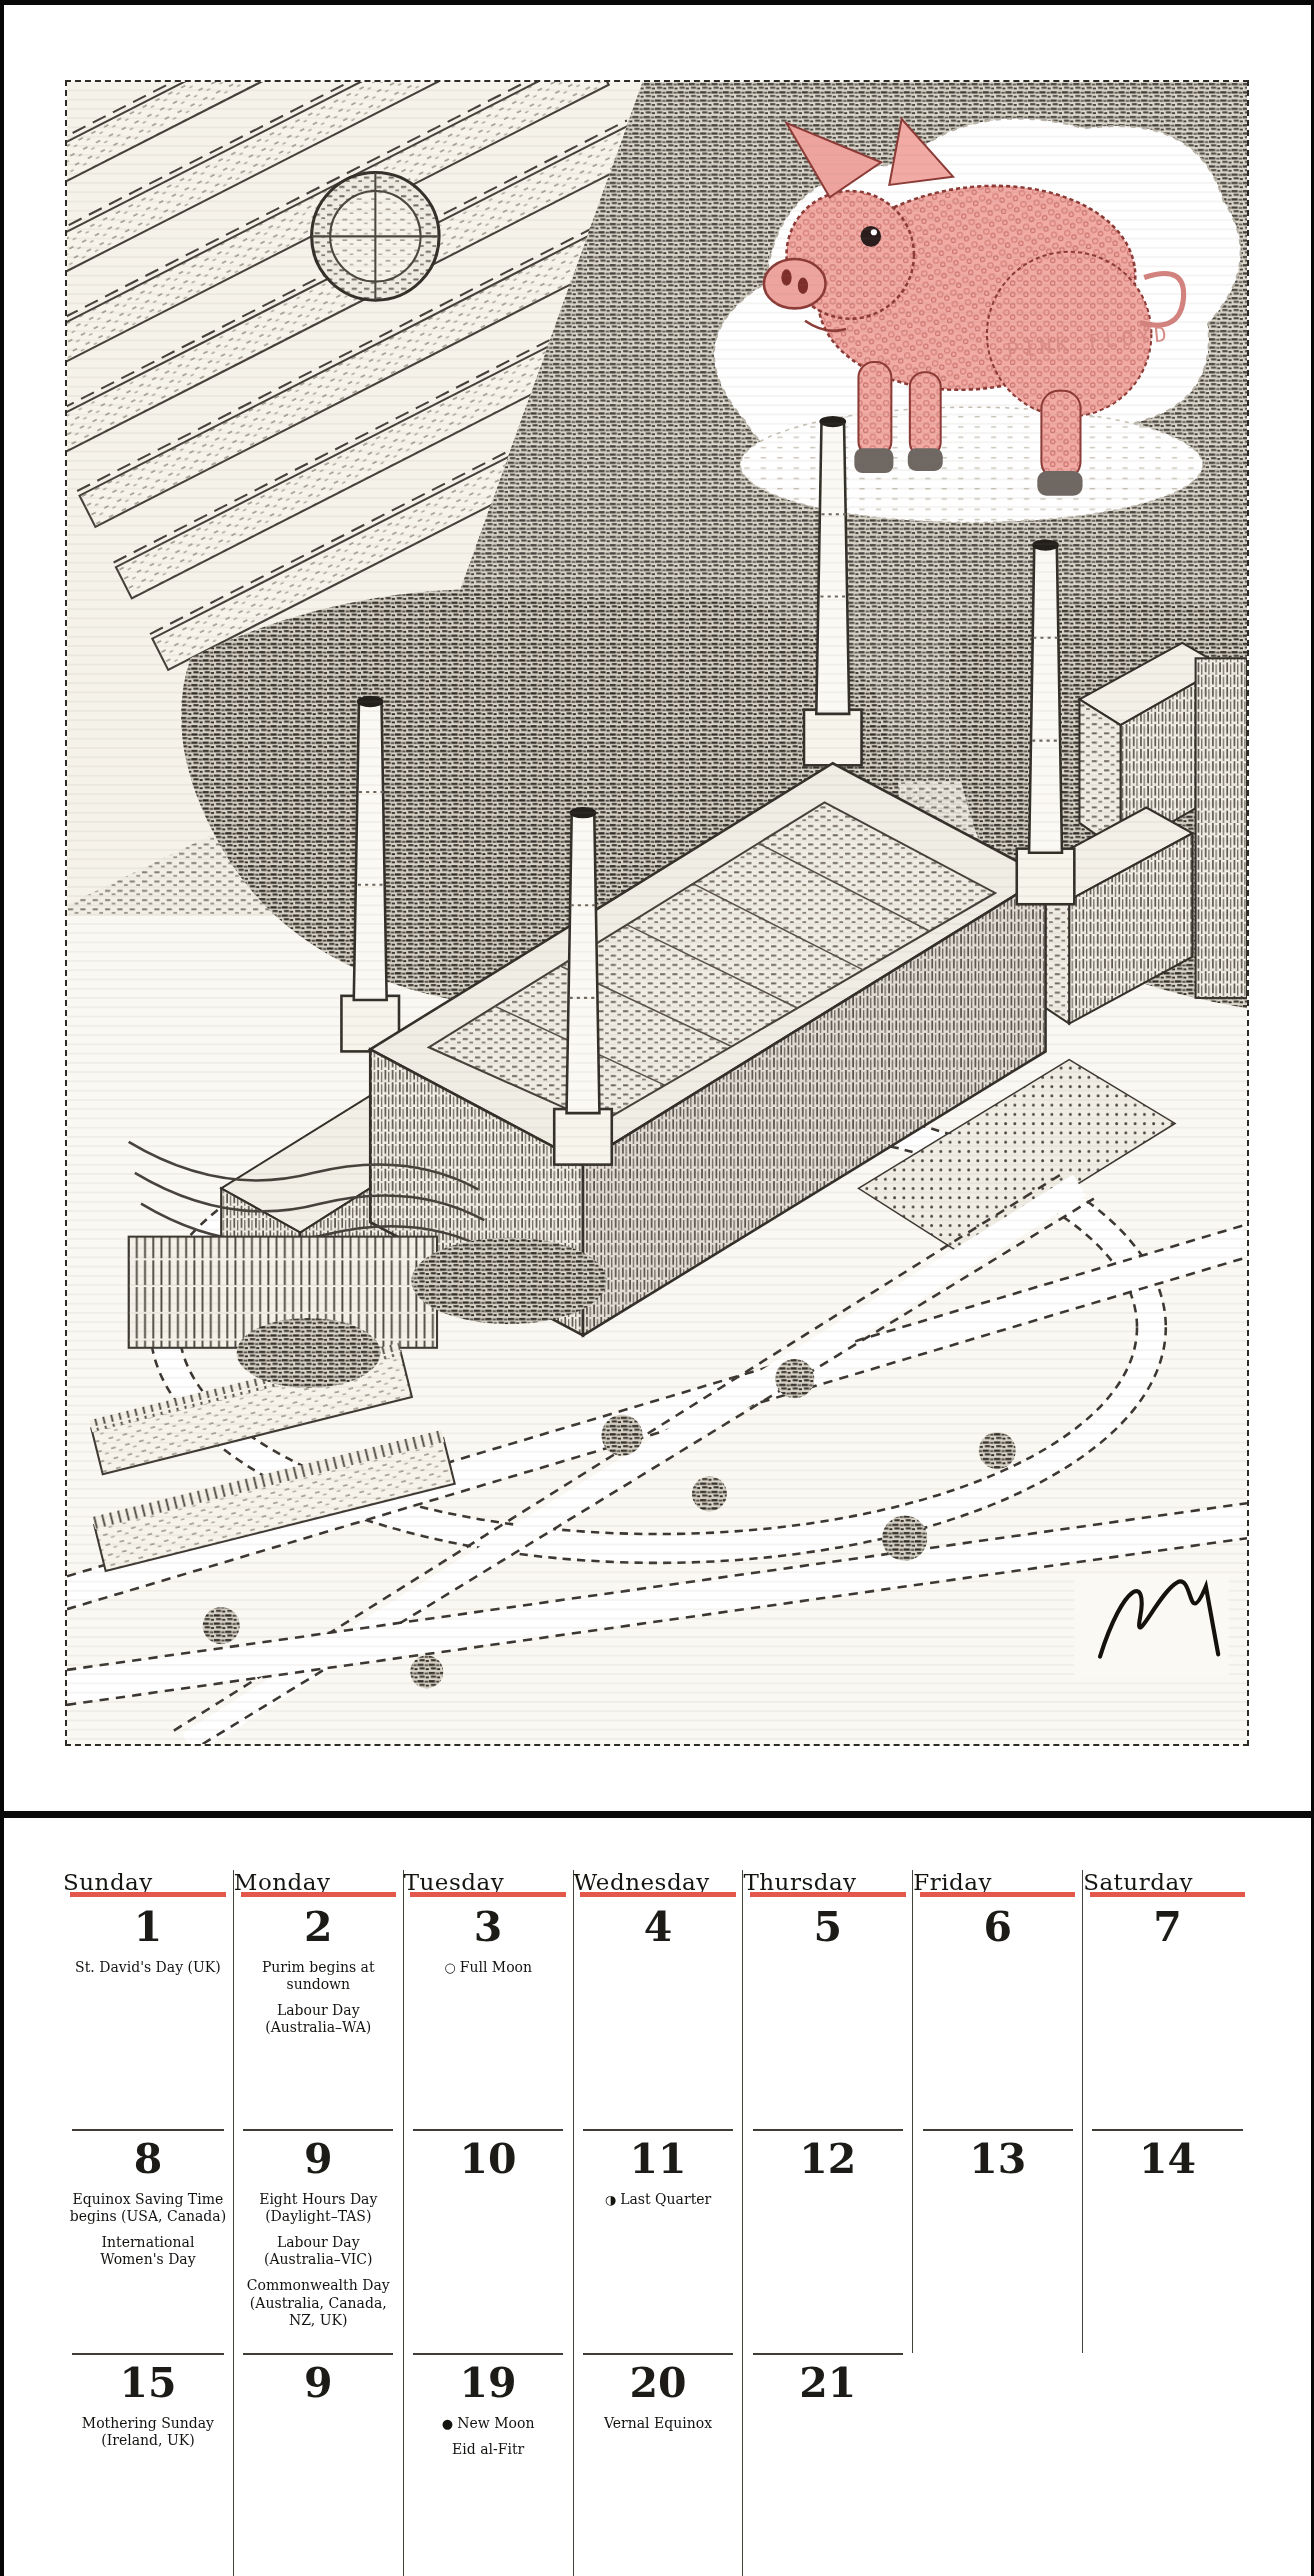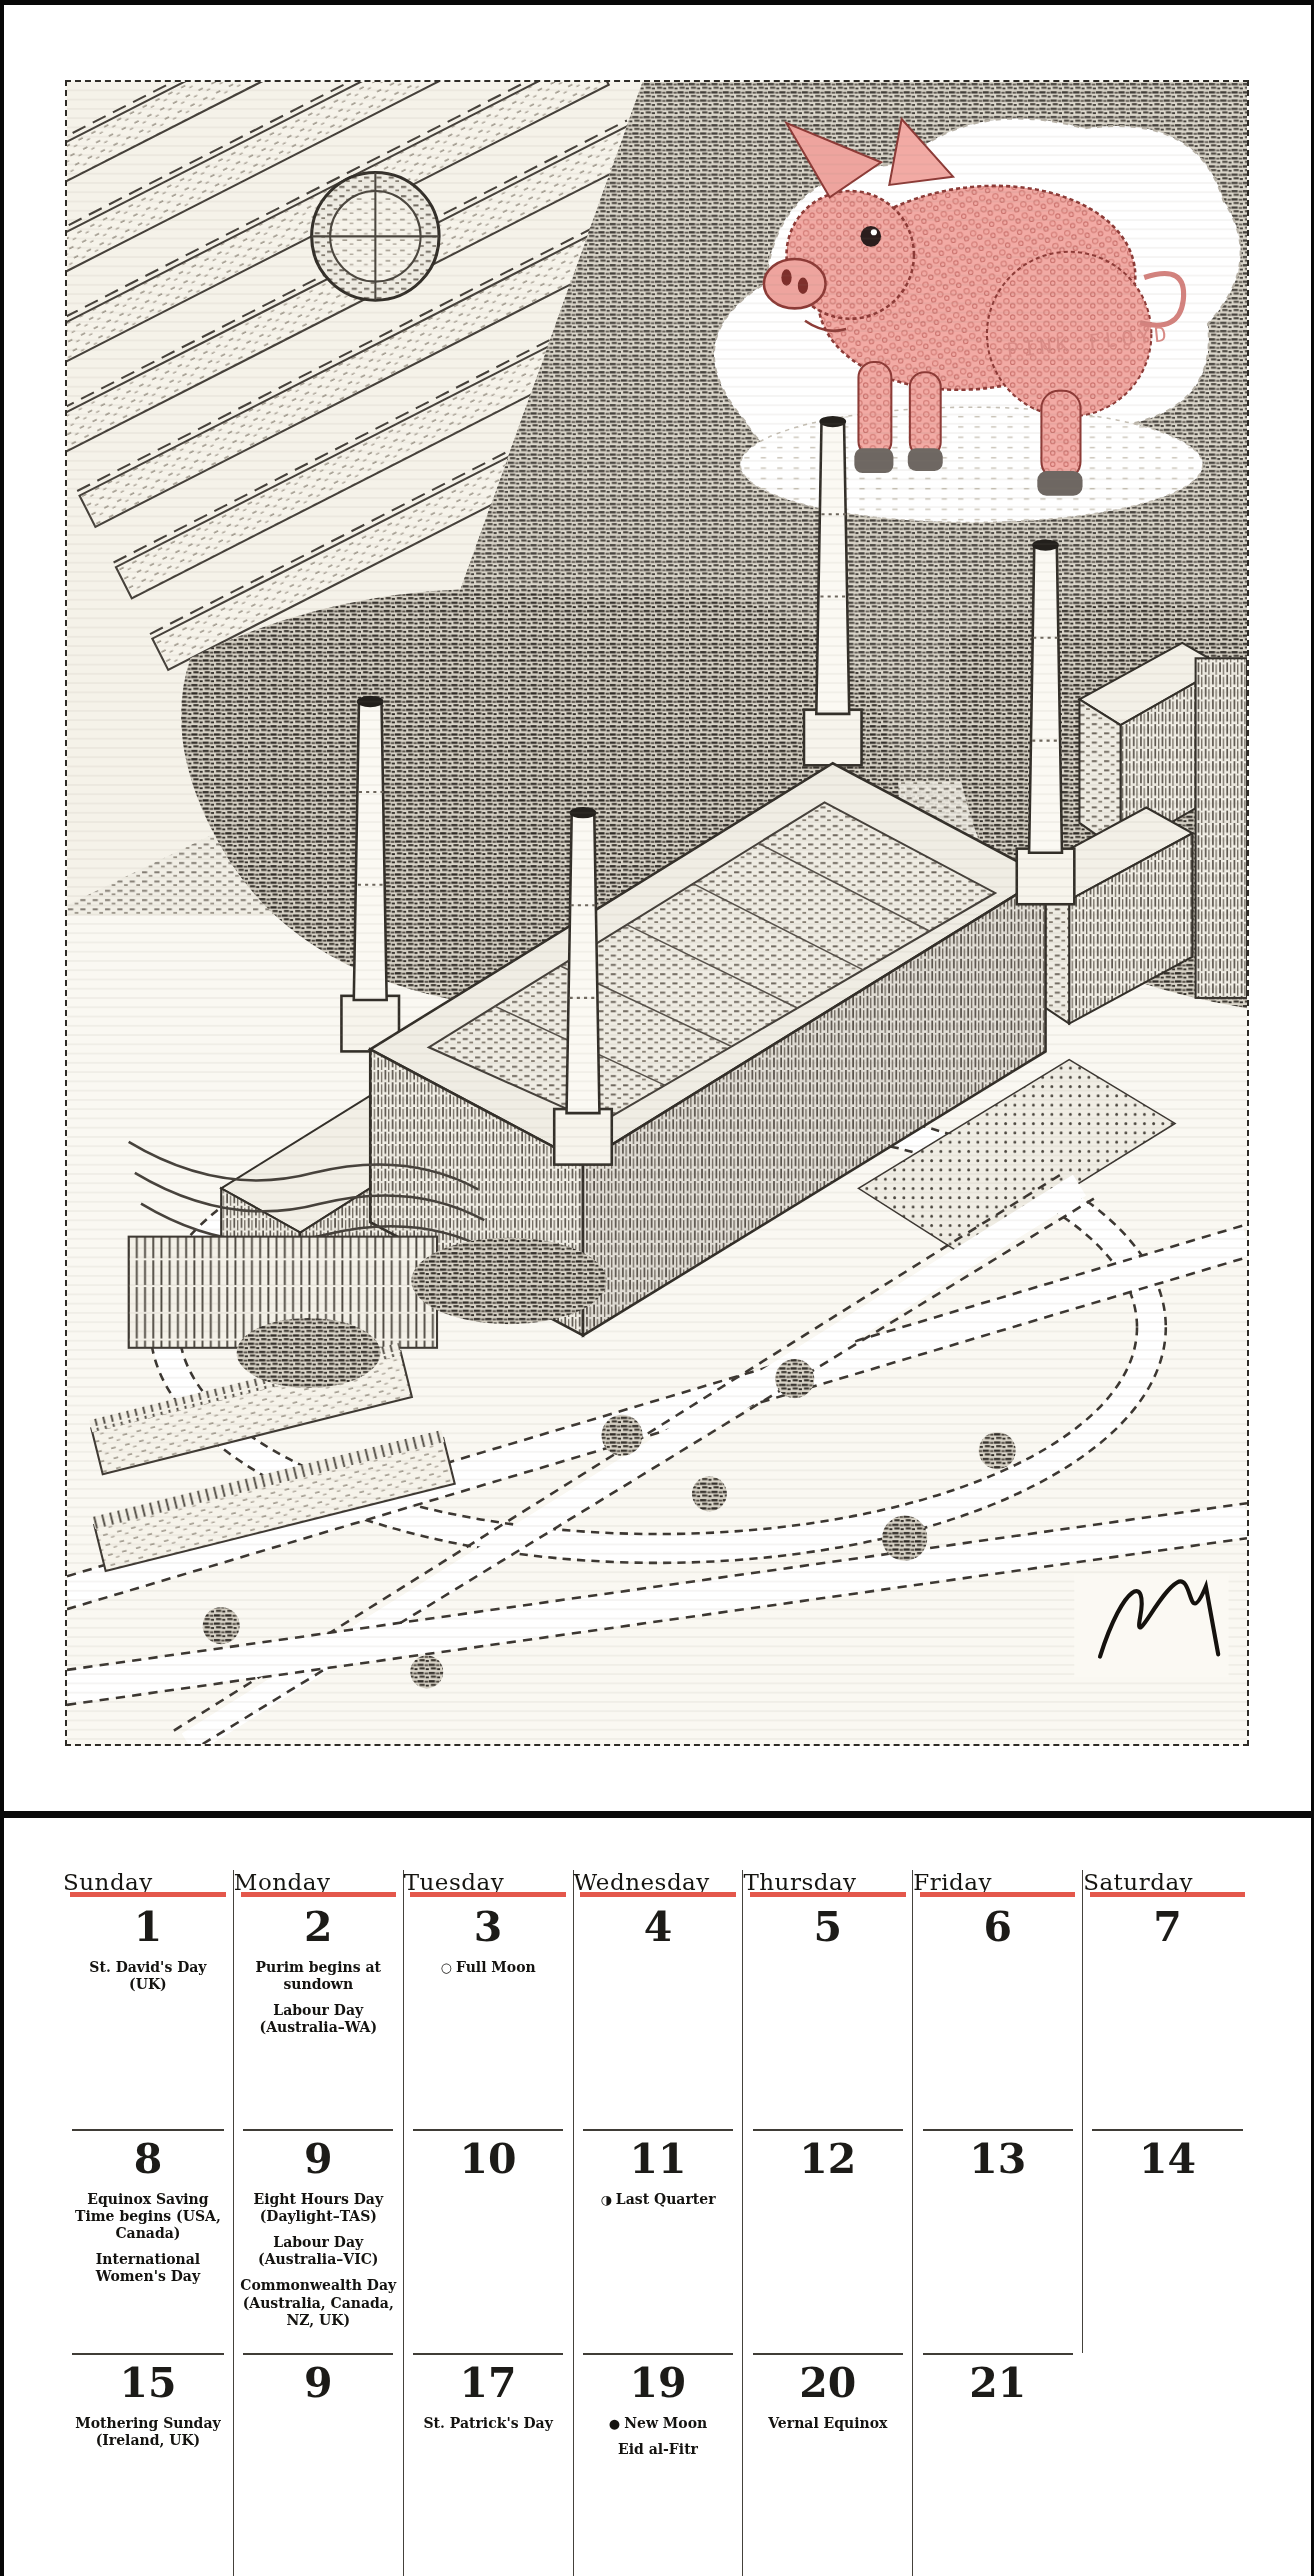--- a/index.html
+++ b/index.html
@@ -41,21 +41,21 @@
   .cell{
     position:relative;text-align:center;border-left:1px solid #45423c;
     box-sizing:border-box;padding-top:7.2px;
   }
   .cell.col0{border-left:none;}
   .cell.tline::before{
     content:"";position:absolute;top:0;left:5.5%;right:5.5%;height:1.5px;background:#403d37;
   }
   .num{font-weight:700;font-size:41px;line-height:1;color:#1c1b18;margin-top:3.1px;}
   .events{margin-top:10.3px;padding:0 6.2px;}
-  .events p{margin:0 0 9.3px;font-size:14px;line-height:1.22;color:#141310;font-weight:bold;}
+  .events p{margin:0 0 9.3px;font-size:14px;line-height:1.22;color:#141310;}
   .moon{font-family:"DejaVu Sans","Liberation Sans",sans-serif;font-size:13px;margin-right:4.1px;}
 </style>
 </head>
 <body>
 
 <div id="page"></div>
 
 <div id="artwork">
   <svg viewBox="0 0 1148 1615" preserveAspectRatio="none">
     <defs>
@@ -360,26 +360,20 @@
     <div class="cell col0 tline">
       <div class="num">15</div>
       <div class="events">
         <p>Mothering Sunday (Ireland, UK)</p>
       </div>
     </div>
     <div class="cell tline">
       <div class="num">9</div>
     </div>
     <div class="cell tline">
-      <div class="num">17</div>
-      <div class="events">
-        <p>St. Patrick's Day</p>
-      </div>
-    </div>
-    <div class="cell tline">
       <div class="num">19</div>
       <div class="events">
         <p><span class="moon">●</span>New Moon</p>
         <p>Eid al-Fitr</p>
       </div>
     </div>
     <div class="cell tline">
       <div class="num">20</div>
       <div class="events">
         <p>Vernal Equinox</p>

